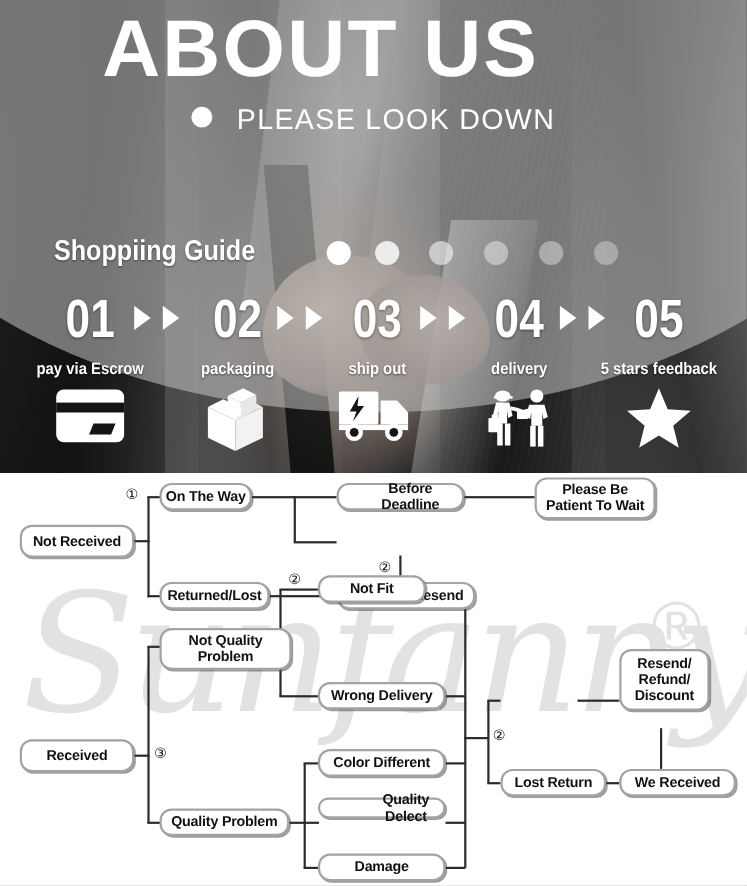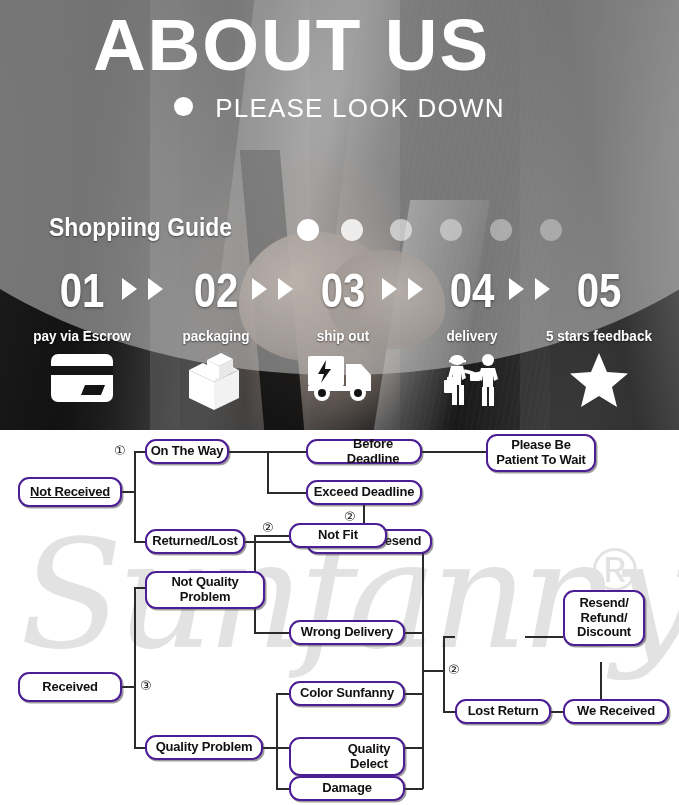--- a/index.html
+++ b/index.html
@@ -75,21 +75,21 @@
   .step-icon{position:absolute;top:352px;width:150px;height:62px;}
   .ic{position:absolute;left:50%;transform:translateX(-50%);}
 
   
   #flow{position:absolute;left:0;top:430px;width:679px;height:375px;background:#fff;overflow:hidden;}
   .wm{position:absolute;pointer-events:none;color:#e2e2e2;font-family:"DejaVu Serif","Liberation Serif",serif;
     font-style:italic;user-select:none;}
   .wm-text{left:20px;top:90px;font-size:150px;line-height:1;letter-spacing:-6px;}
   .wm-r{left:592px;top:104px;font-size:62px;font-style:normal;font-family:"Liberation Sans",sans-serif;}
 
-  .node{position:absolute;box-sizing:border-box;border:2px solid #4c1d95;border-radius:11px;background:#fff;
+  .node{position:absolute;box-sizing:border-box;border:2px solid #a3a3a3;border-radius:11px;background:#fff;
     color:#111;font-size:13px;font-weight:bold;text-align:center;display:flex;align-items:center;justify-content:center;
     line-height:1.12;box-shadow:1.5px 1.5px 0 rgba(60,60,60,.5);letter-spacing:-.2px;z-index:3;}
   .ln{position:absolute;background:#2b2b2b;z-index:2;}
   .ln.h{height:2px;}
   .ln.v{width:2px;}
   .cnum{position:absolute;font-size:13px;color:#111;z-index:4;font-family:"DejaVu Sans",sans-serif;}
 </style>
 </head>
 <body>
 
@@ -217,41 +217,40 @@
         <polygon points="29,1 37,20 58,21.5 42,35 47,55 29,44 11,55 16,35 0,21.5 21,20"></polygon>
       </svg>
     </div>
   </div>
 
   <div id="flow">
 
     <div class="wm wm-text">Sunfanny</div>
     <div class="wm wm-r">®</div>
 
-    <div class="node" style="left:18px;top:47px;width:104px;height:30px;text-decoration:underline;">Not Received</div>
+    <div class="node" style="left:18px;top:47px;width:104px;height:30px;">Not Received</div>
 
     <div class="ln h" style="left:122px;top:61px;width:14px;"></div>
     <div class="ln v" style="left:134px;top:22px;height:91px;"></div>
     <div class="ln h" style="left:134px;top:21px;width:12px;"></div>
     <div class="ln h" style="left:134px;top:111px;width:12px;"></div>
 
     <div class="cnum" style="left:114px;top:13px;">①</div>
 
     <div class="node" style="left:145px;top:9px;width:84px;height:25px;">On The Way</div>
 
     <div class="node" style="left:145px;top:99px;width:100px;height:25px;">Returned/Lost</div>
 
     <div class="ln h" style="left:229px;top:21px;width:39px;"></div>
     <div class="ln v" style="left:267px;top:21px;height:42px;"></div>
     <div class="ln h" style="left:267px;top:21px;width:39px;"></div>
     <div class="ln h" style="left:267px;top:62px;width:39px;"></div>
 
     <div class="node" style="left:306px;top:9px;width:116px;height:25px;padding-left:18px;">Before Deadline</div>
 
-    <div class="node" style="left:306px;top:50px;width:116px;height:25px;">Exceed Deadline</div>
 
     <div class="ln h" style="left:422px;top:21px;width:64px;"></div>
     <div class="node" style="left:486px;top:4px;width:110px;height:38px;white-space:pre-line;">Please Be
 Patient To Wait</div>
 
     <div class="ln v" style="left:363px;top:75px;height:26px;"></div>
     <div class="cnum" style="left:344px;top:79px;">②</div>
 
     <div class="ln h" style="left:245px;top:111px;width:61px;"></div>
     <div class="cnum" style="left:262px;top:90px;">②</div>
@@ -280,23 +279,23 @@
     <div class="node" style="left:289px;top:93px;width:98px;height:25px;">Not Fit</div>
 
     <div class="node" style="left:289px;top:190px;width:116px;height:25px;">Wrong Delivery</div>
 
     <div class="ln h" style="left:263px;top:317px;width:14px;"></div>
     <div class="ln v" style="left:276px;top:264px;height:95px;"></div>
     <div class="ln h" style="left:276px;top:263px;width:14px;"></div>
     <div class="ln h" style="left:276px;top:317px;width:14px;"></div>
     <div class="ln h" style="left:276px;top:358px;width:14px;"></div>
 
-    <div class="node" style="left:289px;top:251px;width:116px;height:25px;">Color Sunfanny</div>
-
-    <div class="node" style="left:289px;top:307px;width:116px;height:39px;padding-left:44px;">Quality Delect</div>
+    <div class="node" style="left:289px;top:251px;width:116px;height:25px;">Color Different</div>
+
+    <div class="node" style="left:289px;top:295px;width:116px;height:19px;padding-left:44px;">Quality Delect</div>
 
     <div class="node" style="left:289px;top:346px;width:116px;height:25px;">Damage</div>
 
     <div class="ln h" style="left:387px;top:105px;width:36px;"></div>
     <div class="ln h" style="left:405px;top:202px;width:18px;"></div>
     <div class="ln h" style="left:405px;top:263px;width:18px;"></div>
     <div class="ln h" style="left:405px;top:317px;width:18px;"></div>
     <div class="ln h" style="left:405px;top:358px;width:18px;"></div>
     <div class="ln v" style="left:422px;top:105px;height:254px;"></div>
     <div class="ln h" style="left:422px;top:240px;width:22px;"></div>

